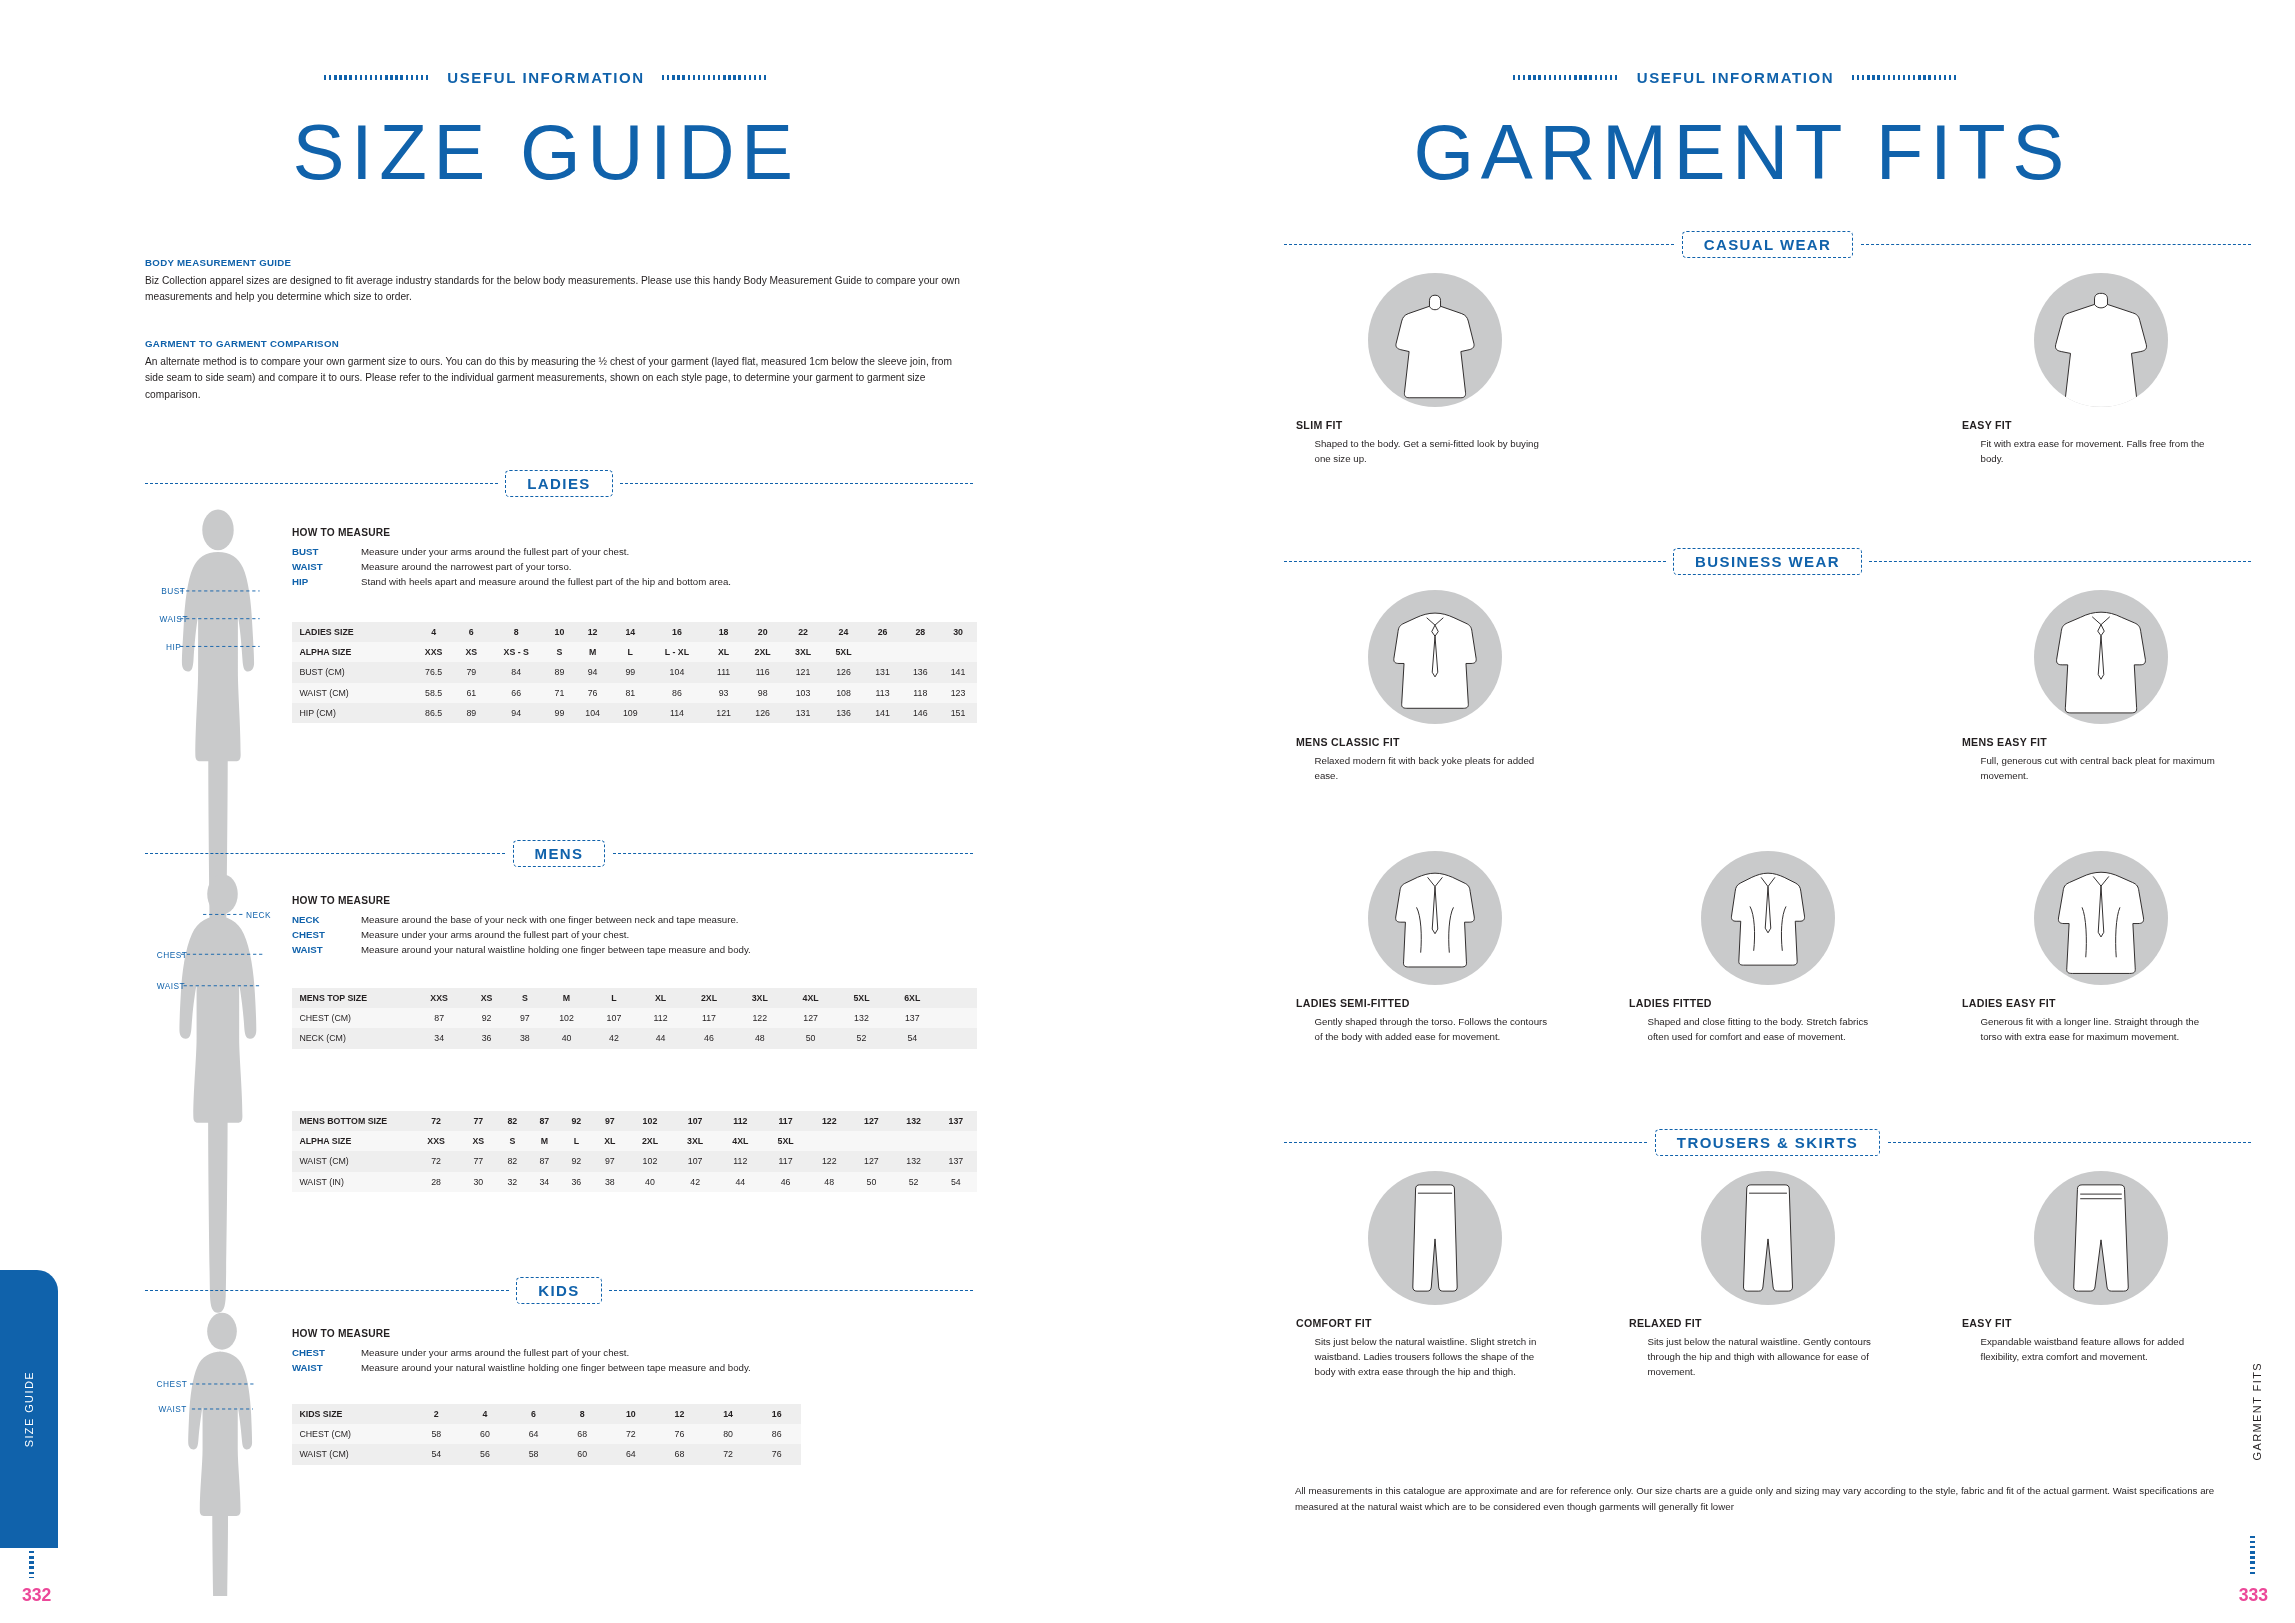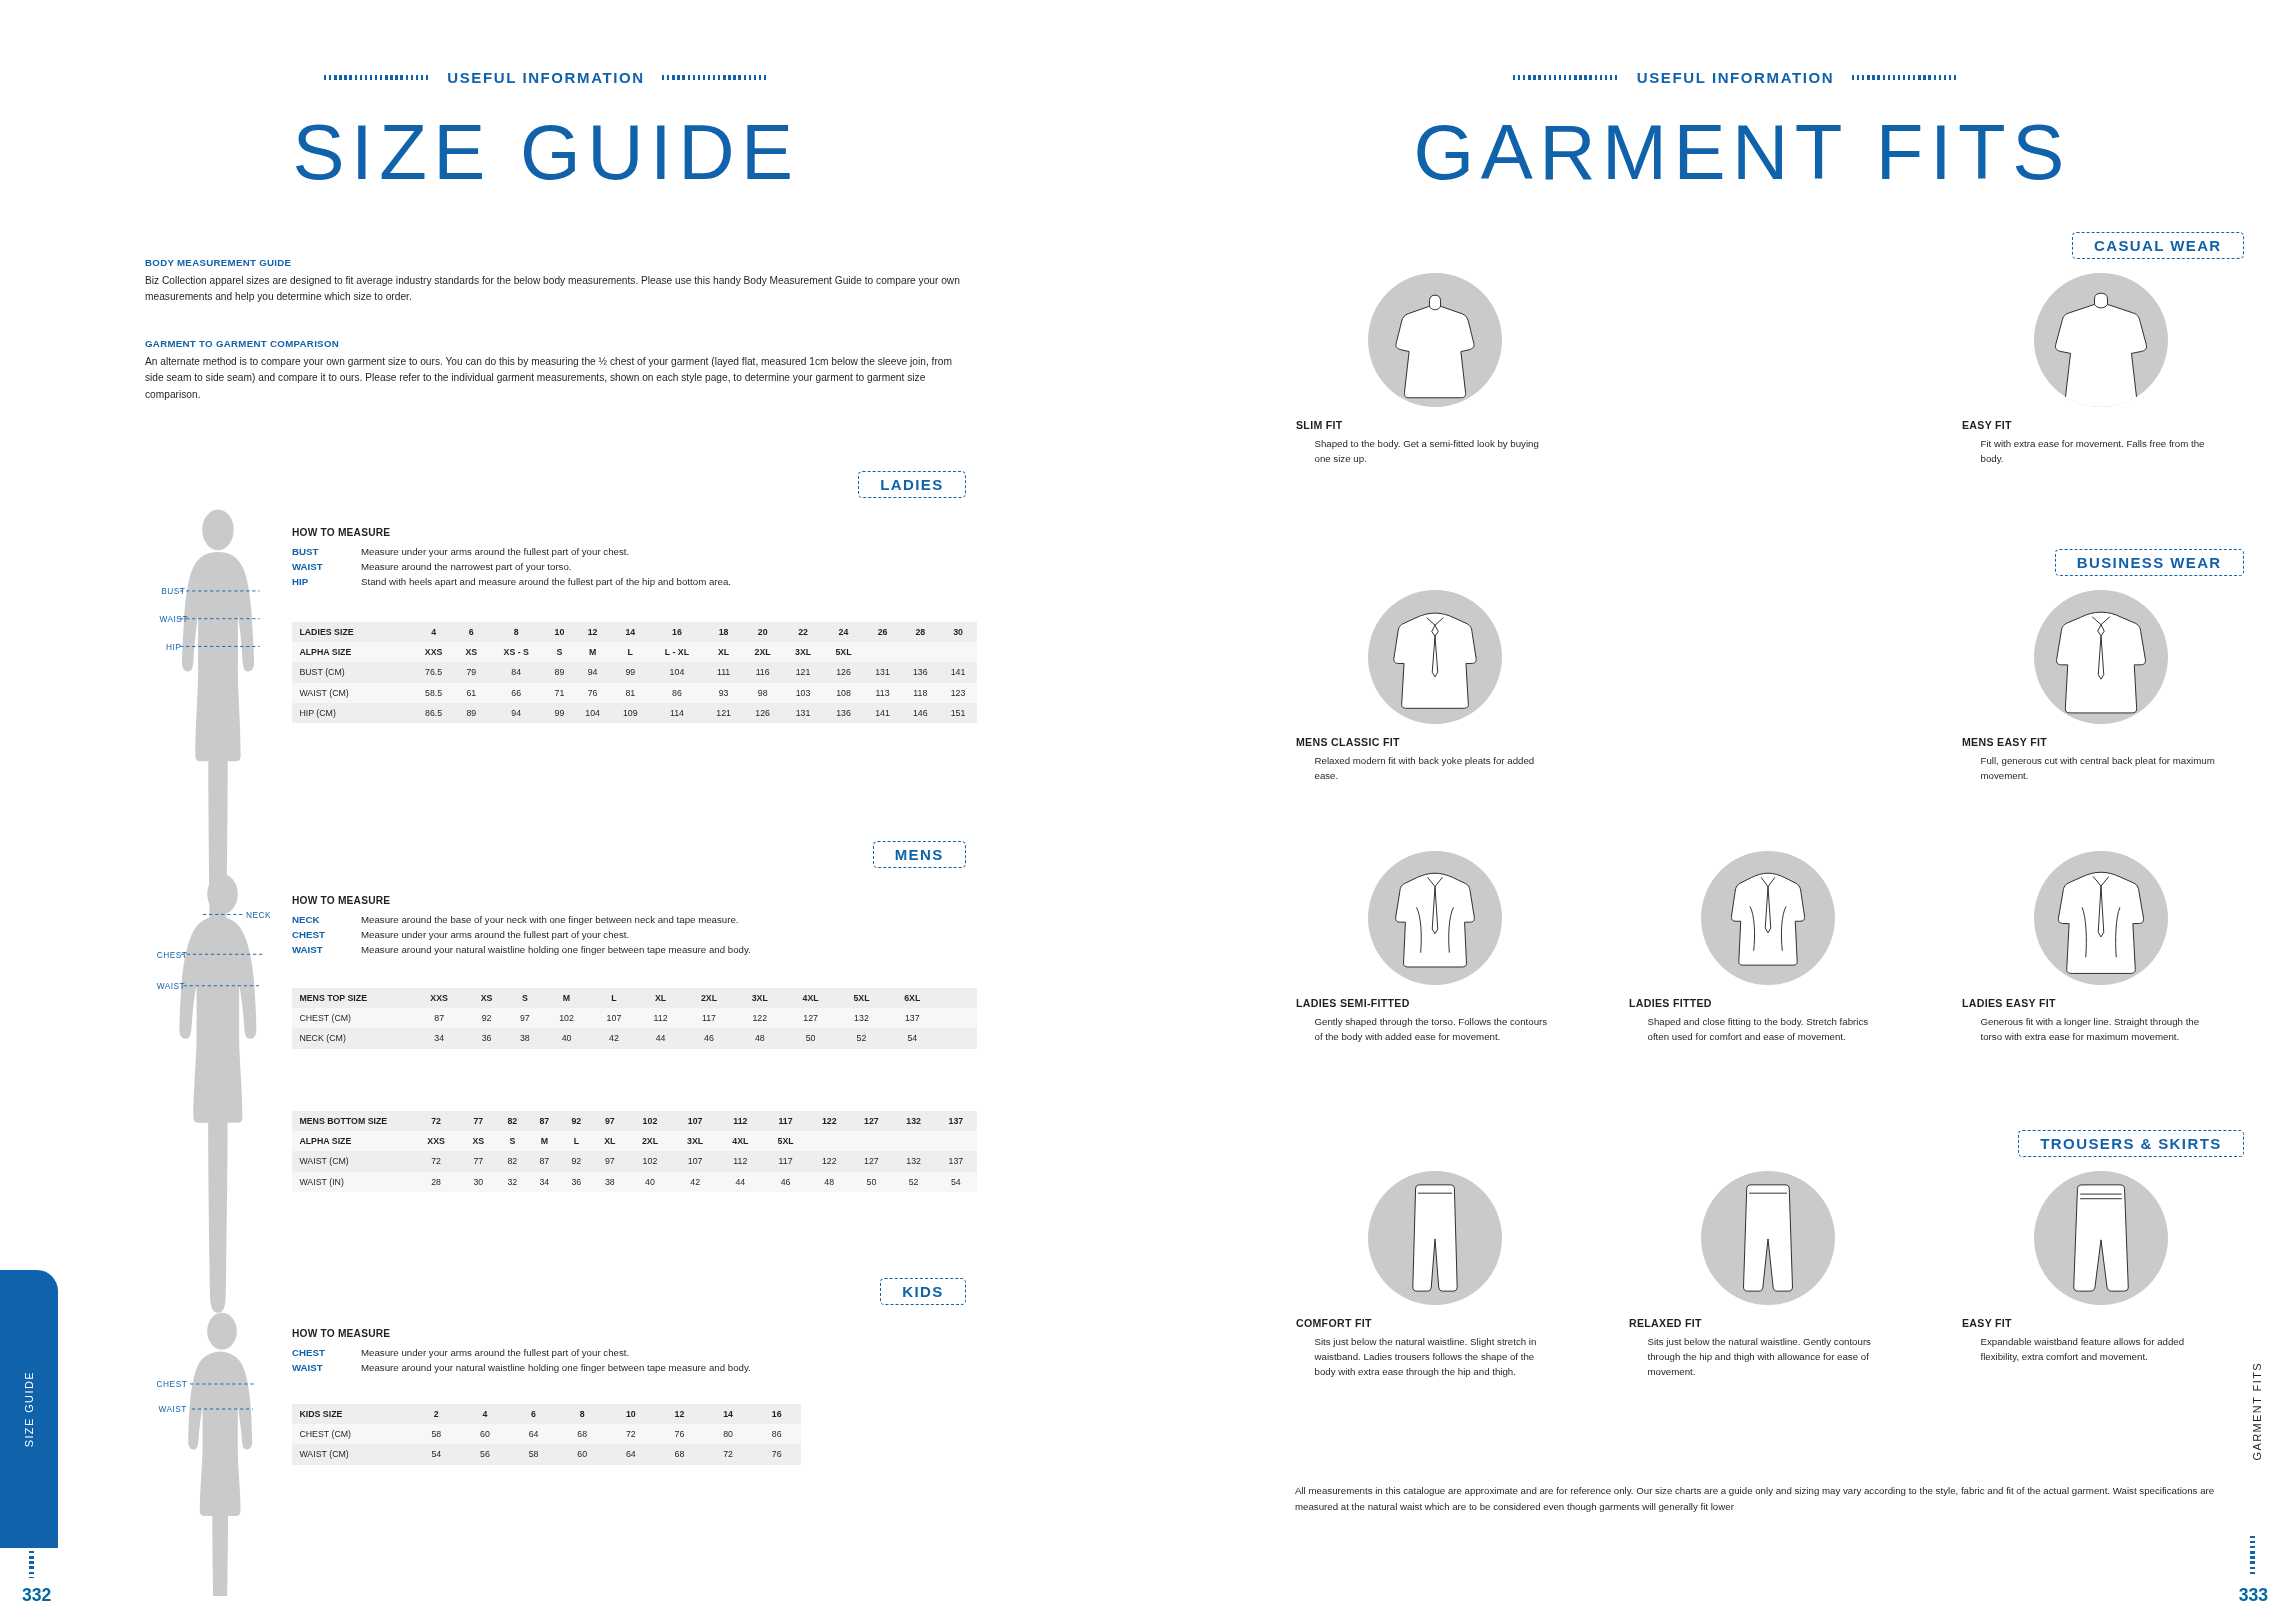--- a/index.html
+++ b/index.html
@@ -60,24 +60,23 @@
   }
   .body-copy {
     font-size: 10.2px;
     line-height: 1.62;
     color: #231f20;
   }
 
   
   .band {
     display: flex;
-    align-items: flex-end;
+    align-items: center;
     gap: 0;
     width: 100%;
-    flex-direction: column;
   }
   .band .rule {
     flex: 1 1 auto;
     height: 0;
     border-top: 0.9px dashed #1062ab;
   }
   .band .pill {
     flex: 0 0 auto;
     border: 0.9px dashed #1062ab;
     border-radius: 4.6px;
@@ -159,21 +158,21 @@
   }
   .fit-desc {
     font-size: 9.7px;
     line-height: 1.55;
     margin-top: 4.6px;
     padding: 0 18.5px;
   }
 
   
   .pagenum {
-    color: #0369a1;
+    color: #ec4899;
     font-size: 17.6px;
     font-weight: bold;
   }
   .sidetab {
     position: absolute;
     left: 0;
     width: 58px;
     background: #1062ab;
     border-top-right-radius: 21px;
     border-bottom-right-radius: 0;

